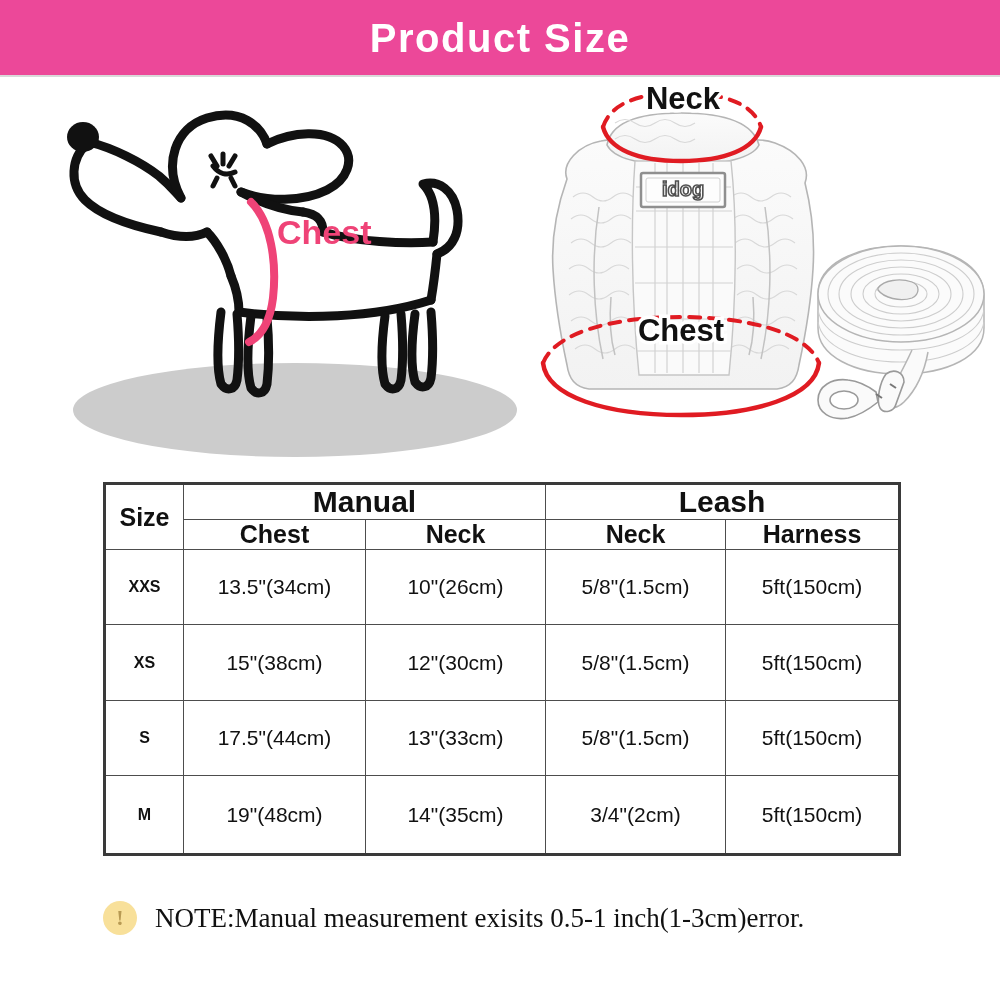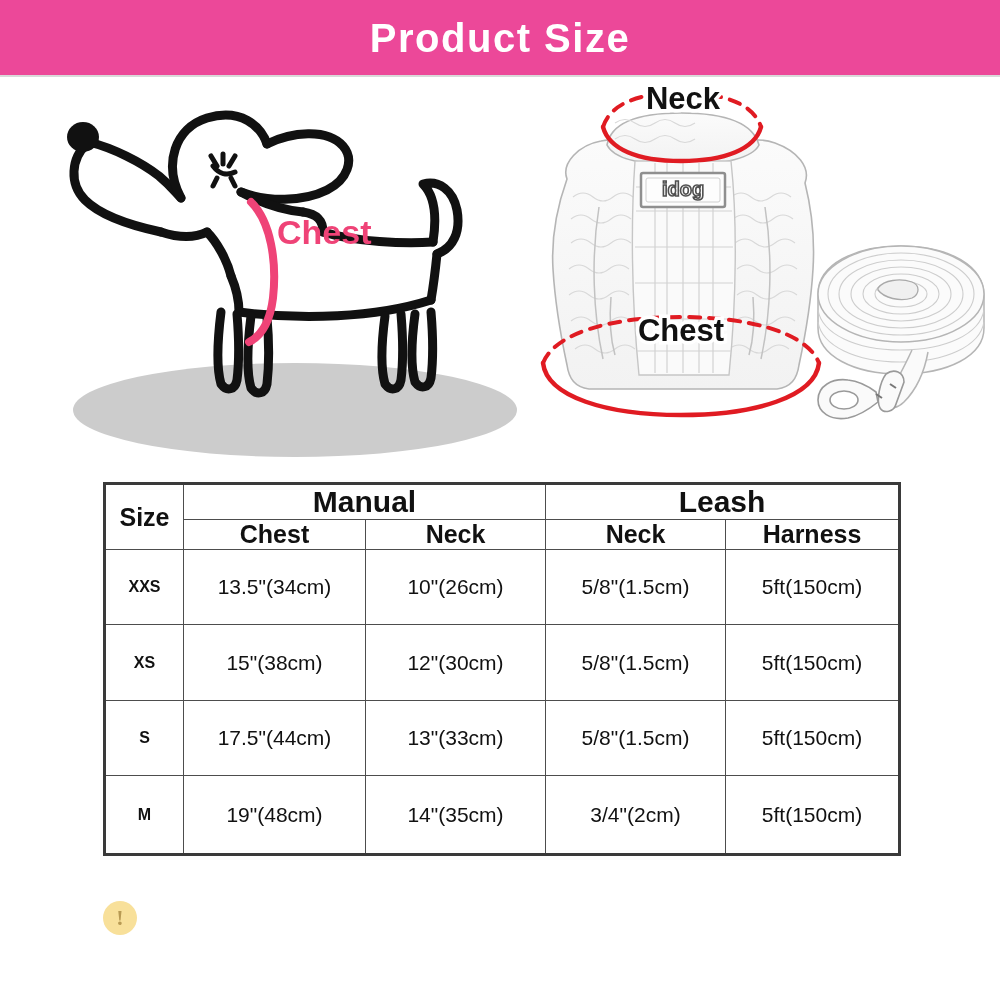--- a/index.html
+++ b/index.html
@@ -384,13 +384,14 @@
         <td class="val-cell">5ft(150cm)</td>
       </tr>
     </tbody>
   </table>
 </div>
 
 <div class="note-row">
   <div class="note-icon">
     <span>!</span>
   </div>
+  <div class="note-text">NOTE:Manual measurement exisits 0.5-1 inch(1-3cm)error.</div>
 </div>
 
 </body></html>

